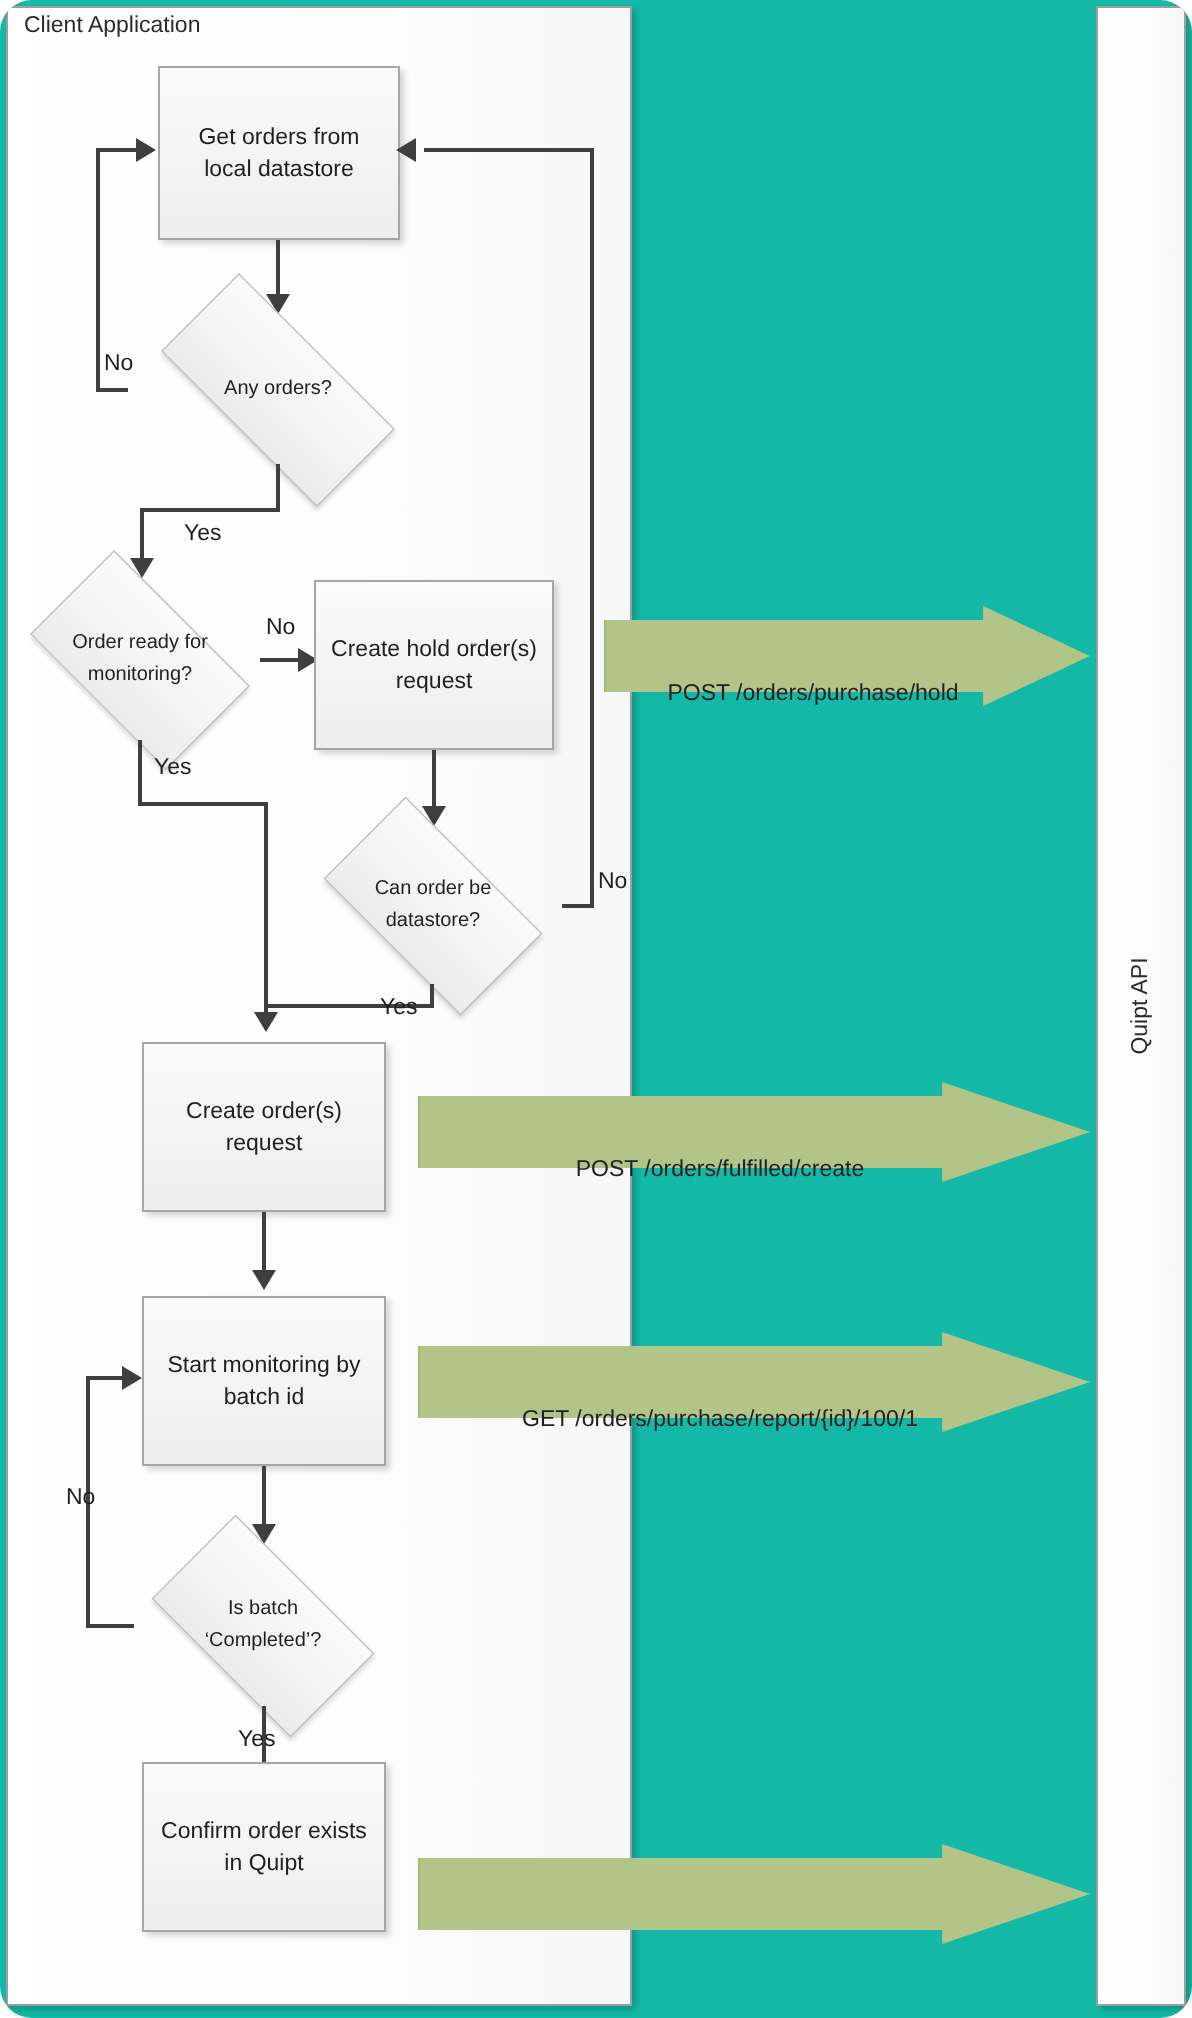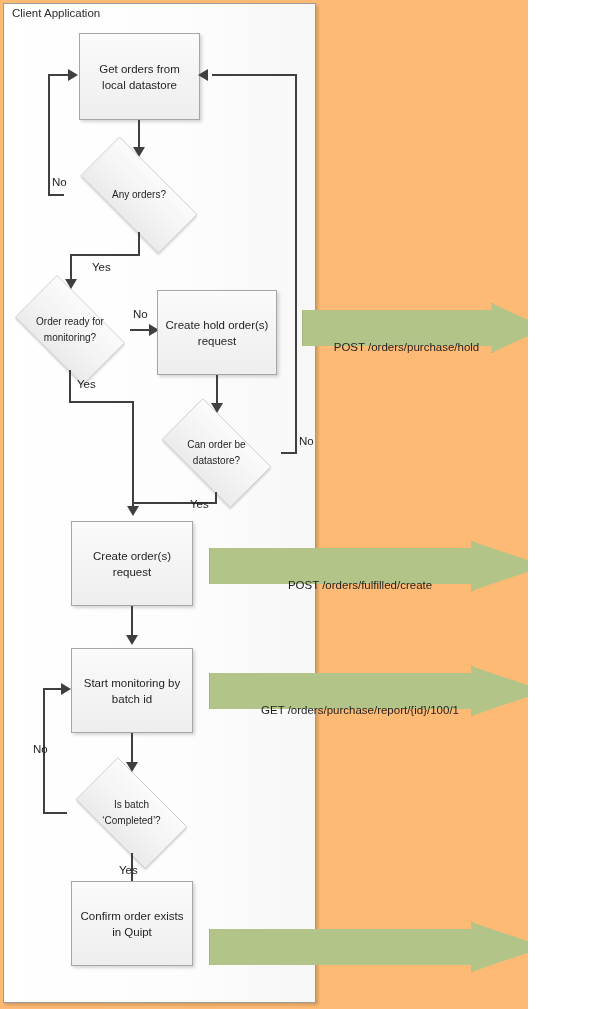--- a/index.html
+++ b/index.html
@@ -6,24 +6,25 @@
     margin: 0;
     padding: 0;
     background: #ffffff;
   }
   body {
     font-family: "Liberation Sans", sans-serif;
     -webkit-font-smoothing: antialiased;
   }
   #canvas {
     position: relative;
-    width: 528px;
+    width: 596px;
     height: 1009px;
     overflow: hidden;
-    background: #fdba74;
+    background: #14b8a6;
+    border-radius: 16px;
   }
 
   
   .lane {
     position: absolute;
     background: linear-gradient(to right, #ffffff 0%, #fdfdfd 55%, #f7f7f7 100%);
     border: 1px solid #9d9d9d;
     box-shadow: 2px 2px 3px rgba(0,0,0,0.18);
     box-sizing: border-box;
   }

